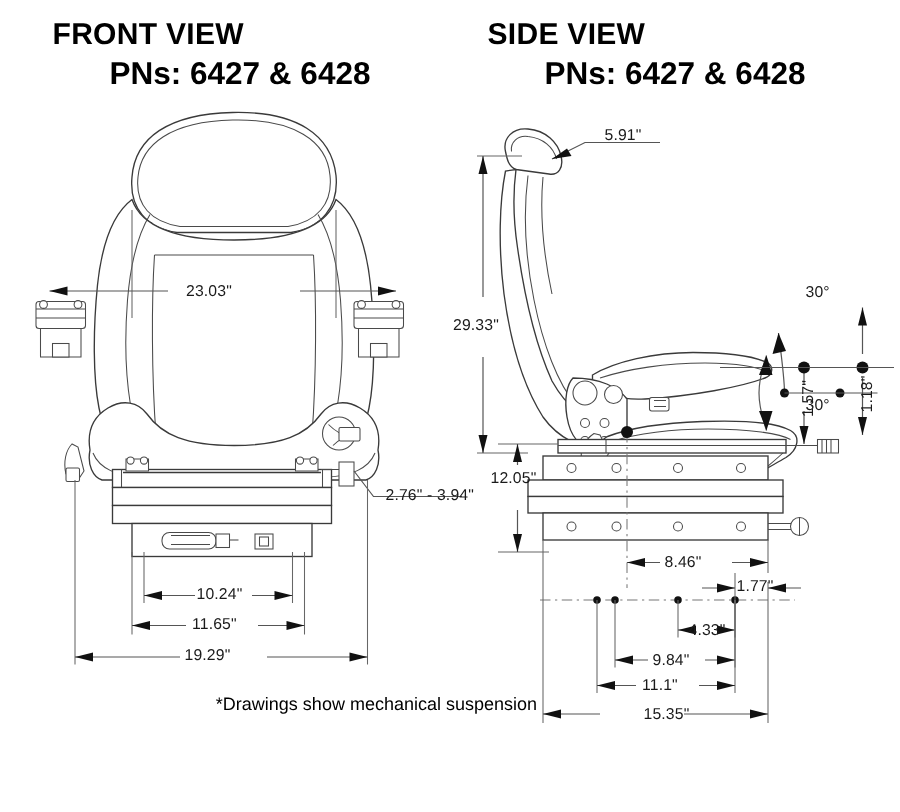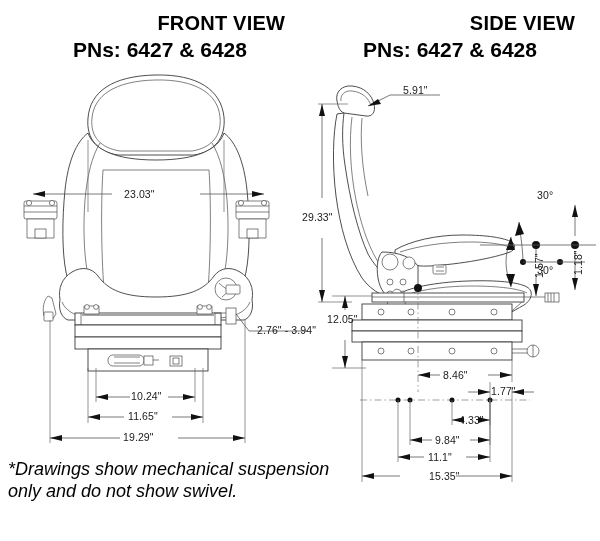--- a/index.html
+++ b/index.html
@@ -11,21 +11,21 @@
     position: relative;
     width: 600px;
     height: 541px;
     background: #ffffff;
     overflow: hidden;
     font-family: "Liberation Sans", sans-serif;
     color: #000000;
   }
   .title {
     position: absolute;
-    text-align: right;
+    text-align: left;
     font-weight: bold;
     font-size: 20px;
     letter-spacing: 0.2px;
     white-space: nowrap;
   }
   .subtitle {
     position: absolute;
     text-align: center;
     font-weight: bold;
     font-size: 21px;
@@ -39,24 +39,23 @@
     white-space: nowrap;
     letter-spacing: 0.1px;
   }
   .dim.rot {
     transform: rotate(-90deg);
     transform-origin: left top;
   }
   .footnote {
     position: absolute;
     font-family: "Liberation Sans", sans-serif;
-    font-style: italic;
-    font-size: 18px;
+    font-size: 12px;
     line-height: 22px;
-    text-align: left;
+    text-align: right;
     color: #000000;
   }
   svg { position: absolute; left: 0; top: 0; overflow: visible; }
   .ln   { fill: none; stroke: #3a3a3a; stroke-width: 0.9; }
   .ln2  { fill: none; stroke: #4a4a4a; stroke-width: 0.7; }
   .dimln{ fill: none; stroke: #555555; stroke-width: 0.8; }
   .ext  { fill: none; stroke: #666666; stroke-width: 0.7; }
   .ctr  { fill: none; stroke: #777777; stroke-width: 0.7; stroke-dasharray: 7 3 1.5 3; }
   .fillw{ fill: #ffffff; stroke: #3a3a3a; stroke-width: 0.9; }
   .fillw2{ fill: #ffffff; stroke: #4a4a4a; stroke-width: 0.7; }
@@ -362,16 +361,15 @@
   <div class="dim" style="left:327px; top:313px;">12.05"</div>
   <div class="dim" style="left:443px; top:369px;">8.46"</div>
   <div class="dim" style="left:491px; top:385px;">1.77"</div>
   <div class="dim" style="left:459px; top:414px;">4.33"</div>
   <div class="dim" style="left:435px; top:434px;">9.84"</div>
   <div class="dim" style="left:428px; top:451px;">11.1"</div>
   <div class="dim" style="left:429px; top:470px;">15.35"</div>
 
   <div class="footnote" style="left:8px; top:458px; width:350px;">
     <div>*Drawings show mechanical suspension</div>
-    <div>only and do not show swivel.</div>
   </div>
 
 </div>
 
 </body></html>

